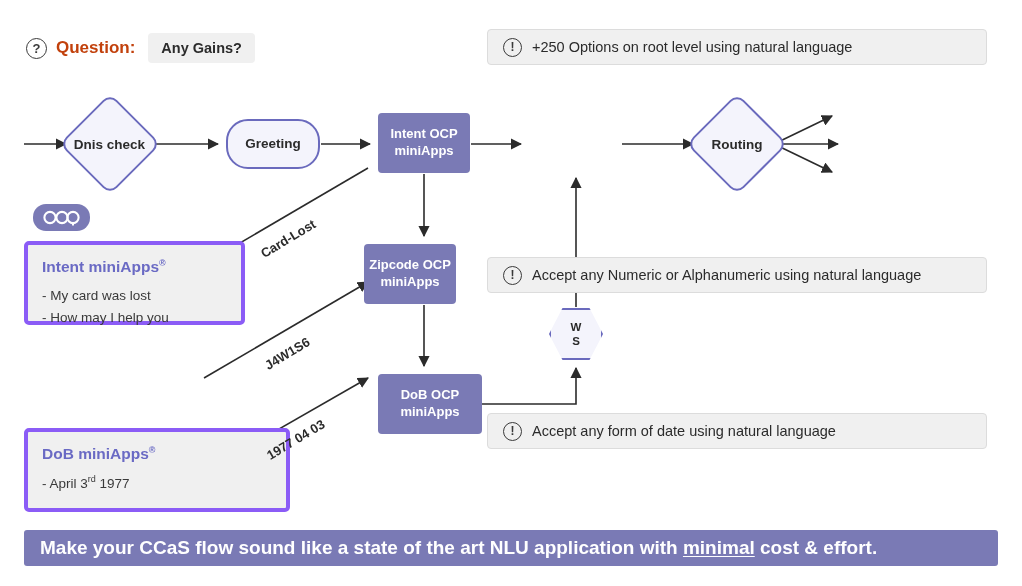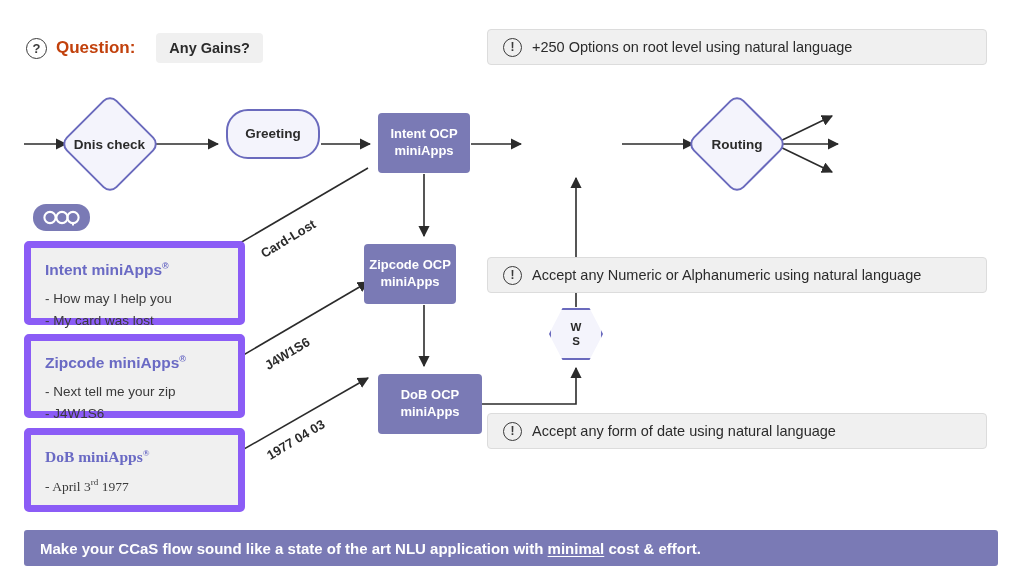--- a/index.html
+++ b/index.html
@@ -14,21 +14,21 @@
   #stage{position:absolute;left:0;top:0;width:1022px;height:586px;}
   #edges{position:absolute;left:0;top:0;width:1022px;height:586px;pointer-events:none;}
 
   
   .question-row{position:absolute;left:26px;top:33px;display:flex;align-items:center;gap:9px;}
   .q-mark{width:19px;height:19px;border:1.8px solid #3a3a3a;border-radius:50%;
           display:flex;align-items:center;justify-content:center;
           font-size:13px;font-weight:bold;color:#3a3a3a;line-height:1;}
   .q-label{font-size:17px;font-weight:bold;color:#c2410c;}
   .q-chip{background:#f0f0f0;border-radius:4px;padding:7px 13px;
-          font-size:14.5px;font-weight:bold;color:#2b2b2b;margin-left:12px;}
+          font-size:14.5px;font-weight:bold;color:#2b2b2b;margin-left:4px;}
 
   
   .banner{position:absolute;background:#f0f0f0;border:1px solid #dcdcdc;border-radius:4px;
           display:flex;align-items:center;gap:10px;padding:0 15px;box-sizing:border-box;}
   .banner .i-mark{width:17px;height:17px;border:1.7px solid #3a3a3a;border-radius:50%;
           display:flex;align-items:center;justify-content:center;flex:0 0 auto;
           font-size:12px;font-weight:bold;color:#3a3a3a;line-height:1;}
   .banner .b-text{font-size:14.5px;color:#2b2b2b;}
   #banner-options{left:487px;top:29px;width:500px;height:36px;}
   #banner-numeric{left:487px;top:257px;width:500px;height:36px;}
@@ -47,56 +47,56 @@
            font-size:13.5px;font-weight:bold;color:#2b2b2b;line-height:1.25;}
 
   .solid-box{background:#7a7ab5;border-radius:4px;color:#ffffff;
            font-size:13px;font-weight:bold;line-height:1.3;}
 
   .hexagon{background:#f4f4fc;border:2px solid #6a6abd;color:#2b2b2b;
            font-size:11.5px;font-weight:bold;line-height:1.25;
            clip-path:polygon(25% 0%,75% 0%,100% 50%,75% 100%,25% 100%,0% 50%);}
 
   #node-dnis{left:74px;top:108px;width:72px;height:72px;}
-  #node-greeting{left:226px;top:109px;width:94px;height:50px;}
+  #node-greeting{left:226px;top:119px;width:94px;height:50px;}
   #node-intent{left:378px;top:113px;width:92px;height:60px;}
   #node-transfer{left:529px;top:117px;width:92px;height:53px;}
   #node-routing{left:701px;top:108px;width:72px;height:72px;}
   #node-zipcode{left:364px;top:244px;width:92px;height:60px;}
   #node-dob{left:378px;top:374px;width:104px;height:60px;justify-content:center;}
   #node-ws{left:549px;top:308px;width:54px;height:52px;}
 
   
   #ocp-logo{position:absolute;left:33px;top:204px;width:57px;height:27px;
             background:#7a7ab5;border-radius:13px;display:flex;align-items:center;
             justify-content:center;}
 
   
   .card{position:absolute;box-sizing:border-box;background:#f0f0f0;
-        border:7px solid #8b5cf6;border-radius:5px;padding:13px 14px 14px 14px;}
+        border:4px solid #8b5cf6;border-radius:5px;padding:13px 14px 14px 14px;}
   .card .card-title{font-size:15.5px;font-weight:bold;color:#6a6ac4;margin-bottom:9px;}
   .card .card-title .reg{font-size:9px;vertical-align:super;}
   .card .card-line{font-size:13.5px;color:#3a3a3a;line-height:1.62;}
   .card .card-line sup{font-size:9px;}
   #card-intent{left:24px;top:241px;width:221px;height:84px;}
   #card-zipcode{left:24px;top:334px;width:221px;height:84px;}
-  #card-dob{left:24px;top:428px;width:221px;height:84px;font-family:Liberation Serif, serif;}
+  #card-dob{left:24px;top:428px;width:266px;height:84px;}
 
   
   .edge-label{position:absolute;font-size:13px;font-weight:bold;color:#2b2b2b;
               white-space:nowrap;transform-origin:left top;}
   #label-card-lost{left:258px;top:248px;transform:rotate(-31deg);}
   #label-zip{left:262px;top:360px;transform:rotate(-31deg);}
   #label-dob{left:264px;top:450px;transform:rotate(-31deg);}
 
   
   #footer{position:absolute;left:24px;top:530px;width:974px;height:36px;
           background:#7a7ab5;border-radius:3px;display:flex;align-items:center;
           padding-left:16px;box-sizing:border-box;}
-  #footer .f-text{font-size:15px;font-weight:bold;color:#ffffff;}
+  #footer .f-text{font-size:19px;font-weight:bold;color:#ffffff;}
   #footer .hl{text-decoration:underline;text-underline-offset:2px;}
 </style>
 </head>
 <body>
 
 <div id="stage">
 
   <svg id="edges" viewBox="0 0 1022 586" width="1022" height="586">
     <defs>
       <marker id="ah" viewBox="0 0 10 10" refX="9" refY="5" markerWidth="7" markerHeight="7" orient="auto-start-reverse">
@@ -203,31 +203,24 @@
         <circle cx="31" cy="8.5" r="5.6"></circle>
         <path d="M 31 14.1 L 31 16.5"></path>
       </g>
     </svg>
   </div>
 
   <div class="card" id="card-intent">
     <div class="card-title">
       <span>Intent miniApps</span><span class="reg">®</span>
     </div>
+    <div class="card-line">- My card was lost</div>
     <div class="card-line">- How may I help you</div>
-    <div class="card-line">- My card was lost</div>
-  </div>
-
-  <div class="card" id="card-zipcode">
-    <div class="card-title">
-      <span>Zipcode miniApps</span><span class="reg">®</span>
-    </div>
-    <div class="card-line">- Next tell me your zip</div>
-    <div class="card-line">- J4W1S6</div>
-  </div>
+  </div>
+
 
   <div class="card" id="card-dob">
     <div class="card-title">
       <span>DoB miniApps</span><span class="reg">®</span>
     </div>
     <div class="card-line" id="dob-date-line">- April 3<sup>rd</sup> 1977</div>
   </div>
 
   <div class="edge-label" id="label-card-lost">Card-Lost</div>
   <div class="edge-label" id="label-zip">J4W1S6</div>

